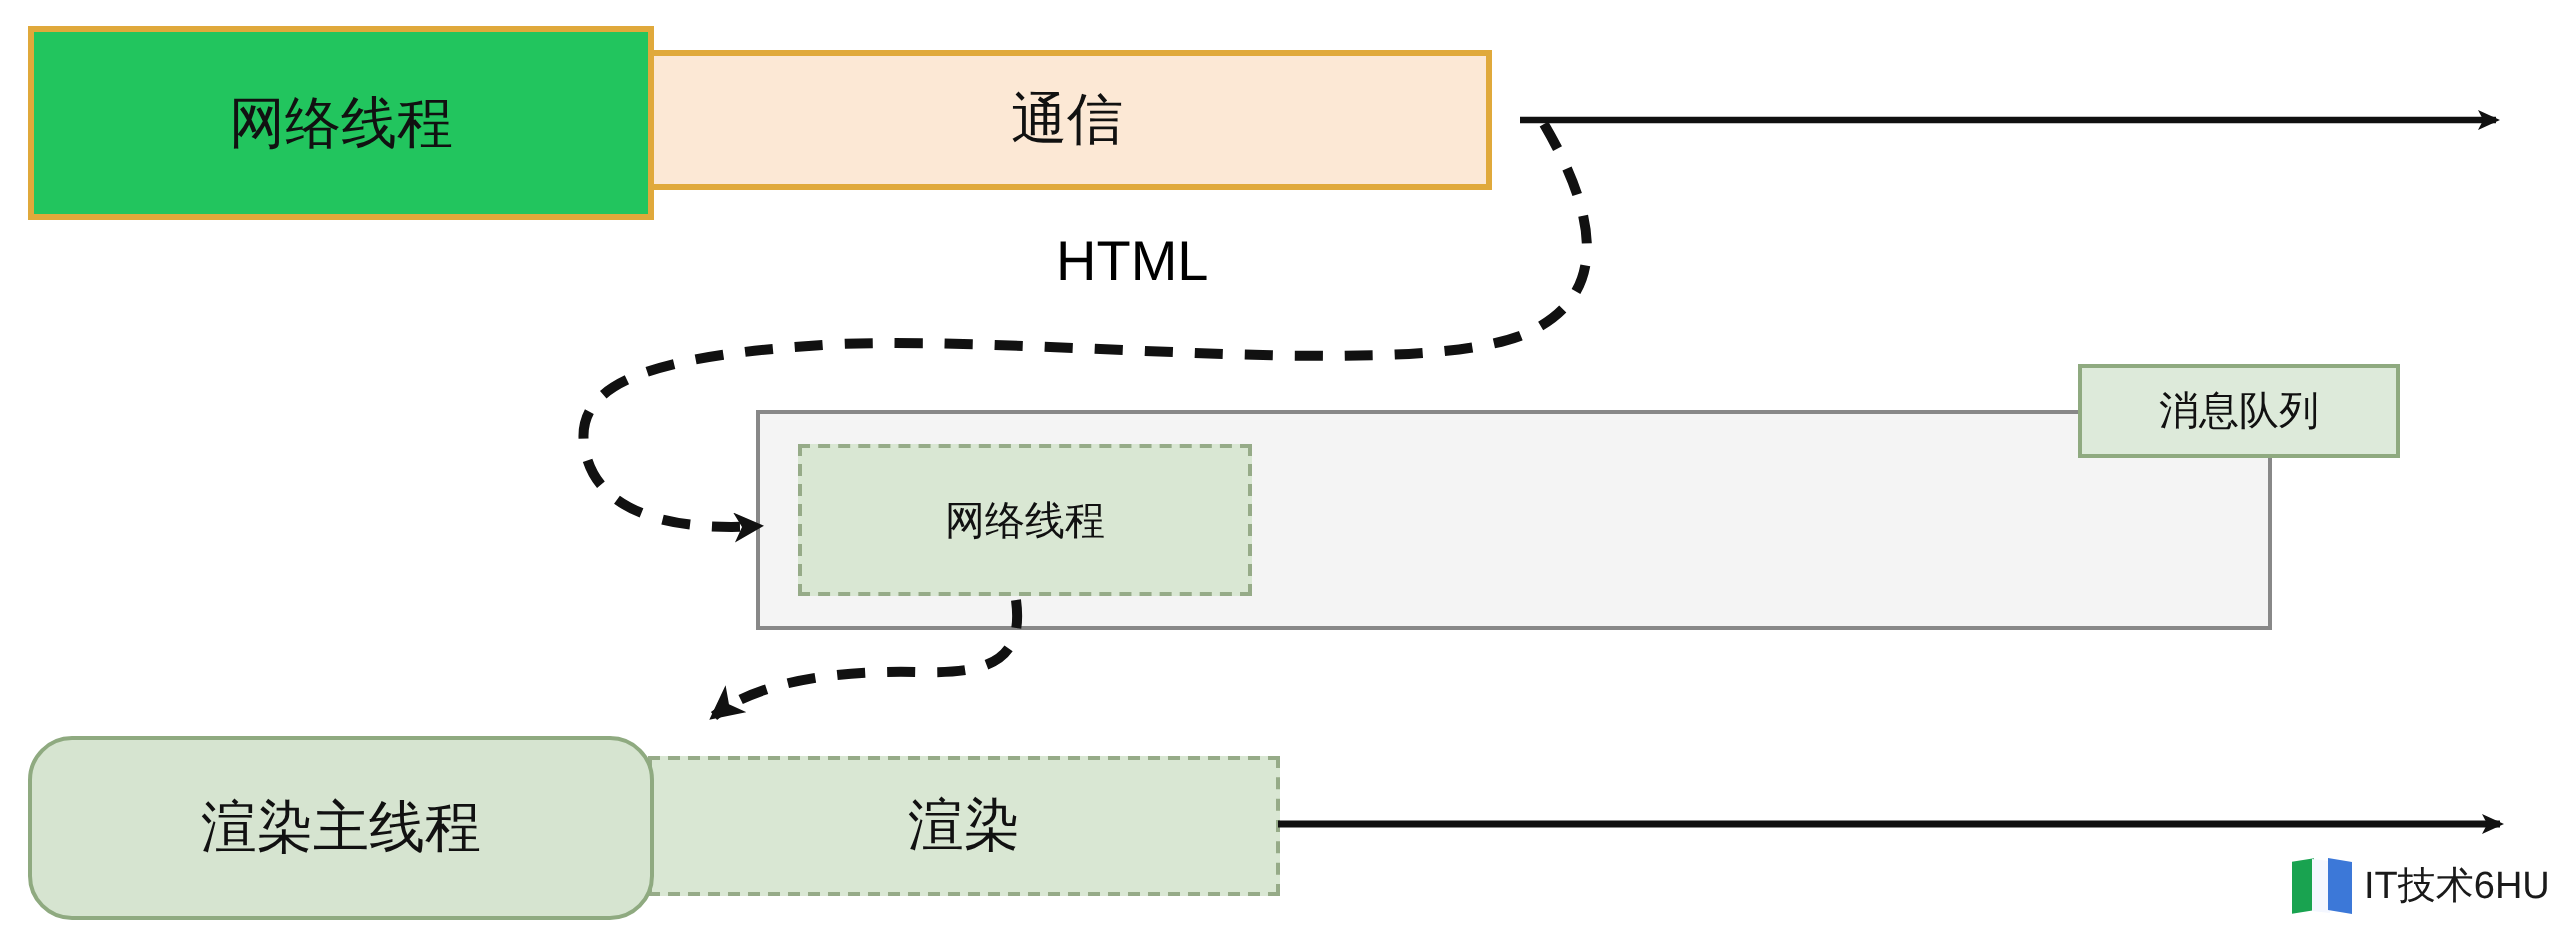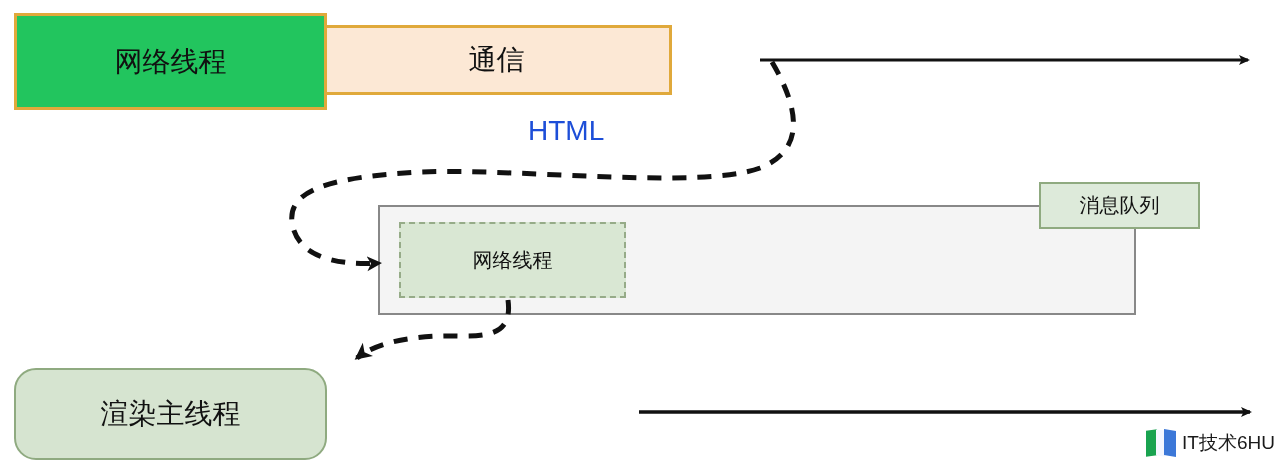--- a/index.html
+++ b/index.html
@@ -59,21 +59,21 @@
   .gray-queue {
     background: #f4f4f4;
     border: 2px solid #888888;
   }
 
   .lbl-28 { font-size: 28px; }
   .lbl-26 { font-size: 20px; }
 
   .free-text {
     position: absolute;
-    color: #1d4ed8;
+    color: #000000;
     white-space: nowrap;
   }
 
   svg.overlay {
     position: absolute;
     left: 0;
     top: 0;
     width: 1280px;
     height: 473px;
     pointer-events: none;
@@ -107,38 +107,41 @@
     color: #1a1a1a;
     letter-spacing: 0px;
     white-space: nowrap;
   }
 </style>
 </head>
 <body>
 
 <div id="canvas">
 
-  <div class="box orange-bar lbl-28" style="left:324px; top:25px; width:348px; height:70px;">
+  <div class="box orange-bar lbl-28" style="left:324px; top:25px; width:422px; height:70px;">
     <span>通信</span>
   </div>
 
   <div class="box orange-solid lbl-28" style="left:14px; top:13px; width:313px; height:97px;">
     <span>网络线程</span>
   </div>
 
   <div class="box gray-queue" style="left:378px; top:205px; width:758px; height:110px;"></div>
 
   <div class="box green-dashed lbl-26" style="left:399px; top:222px; width:227px; height:76px;">
     <span>网络线程</span>
   </div>
 
   <div class="box green-label lbl-26" style="left:1039px; top:182px; width:161px; height:47px;">
     <span>消息队列</span>
   </div>
 
+  <div class="box green-dashed lbl-28" style="left:324px; top:378px; width:316px; height:70px;">
+    <span>渲染</span>
+  </div>
 
   <div class="box green-solid lbl-28" style="left:14px; top:368px; width:313px; height:92px;border-radius:22px;">
     <span>渲染主线程</span>
   </div>
 
   <div class="free-text lbl-28" style="left:528px; top:115px;">
     <span>HTML</span>
   </div>
 
   <svg class="overlay" viewBox="0 0 1280 473">

